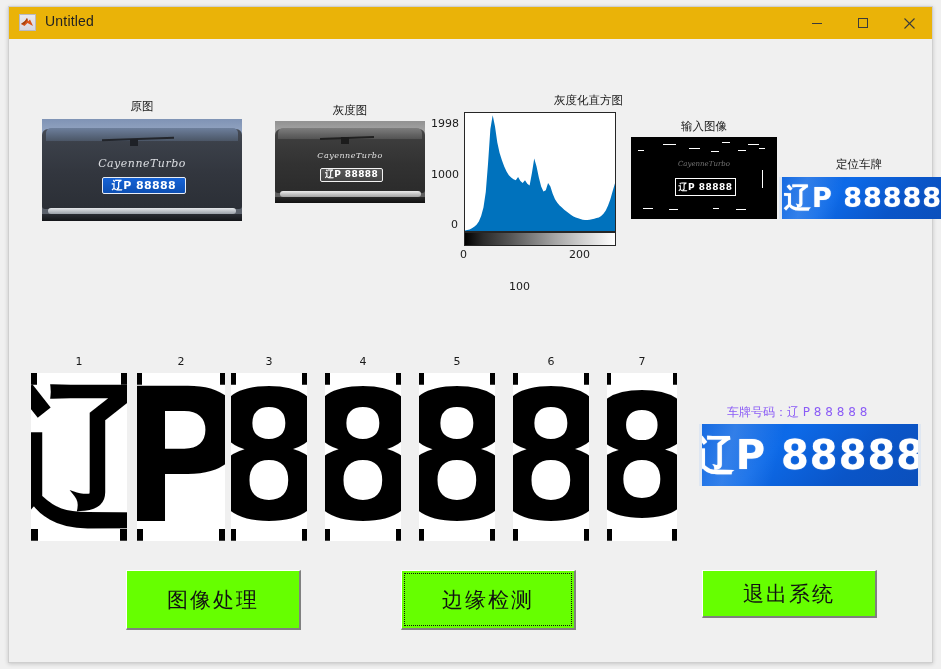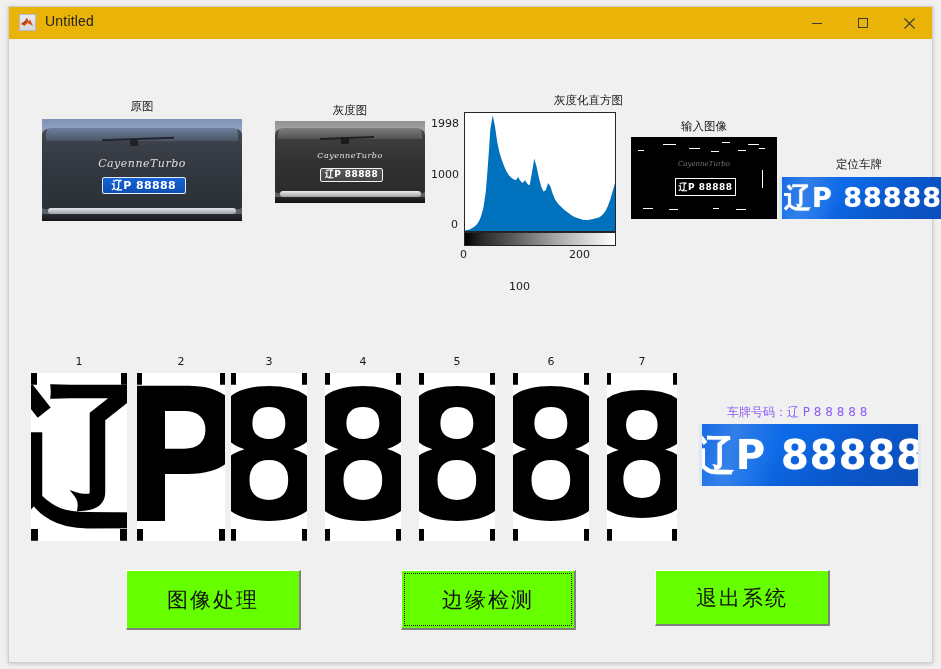--- a/index.html
+++ b/index.html
@@ -339,20 +339,20 @@
     <div class="btn" style="left:117px;top:531px;width:175px;height:60px;">
       <span class="inner">
           <span>图像处理</span>
         </span>
     </div>
     <div class="btn focused" style="left:392px;top:531px;width:175px;height:60px;">
       <span class="inner">
           <span>边缘检测</span>
         </span>
     </div>
-    <div class="btn" style="left:646px;top:531px;width:175px;height:56px;text-align:right;">
+    <div class="btn" style="left:693px;top:531px;width:175px;height:48px;text-align:right;">
       <span class="inner">
           <span>退出系统</span>
         </span>
     </div>
 
   </div>
 </div>
 
 </body></html>

